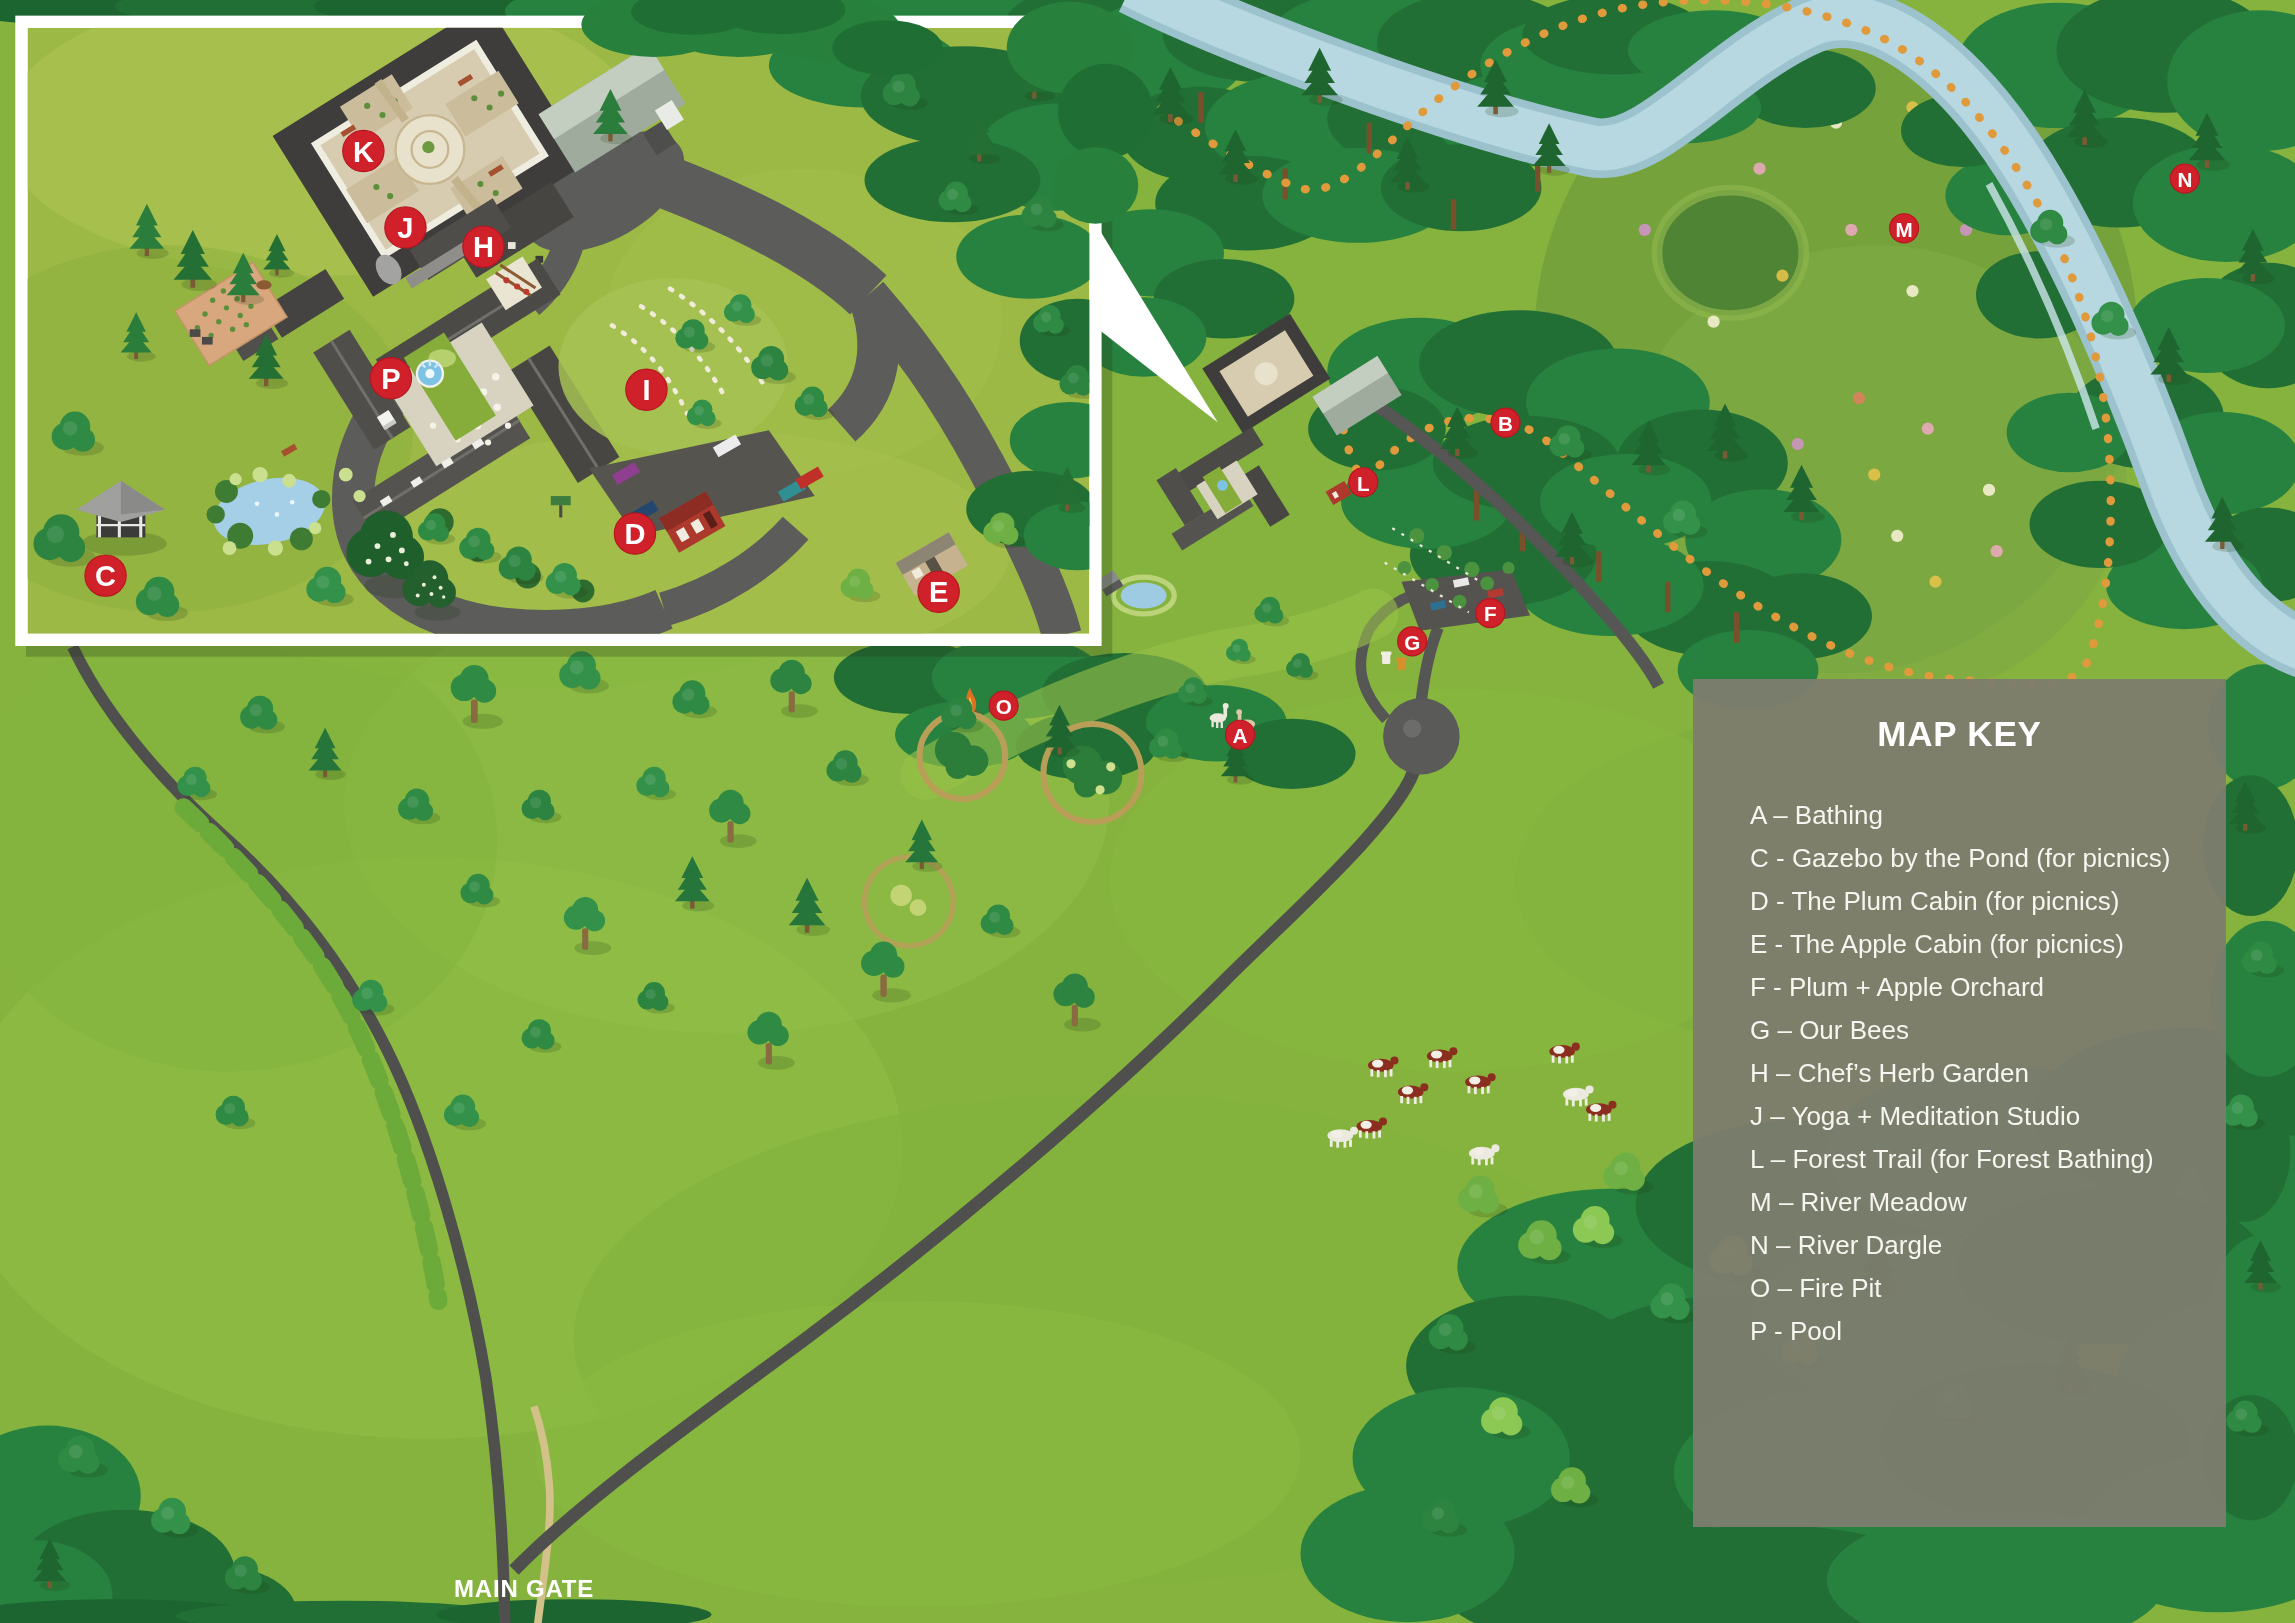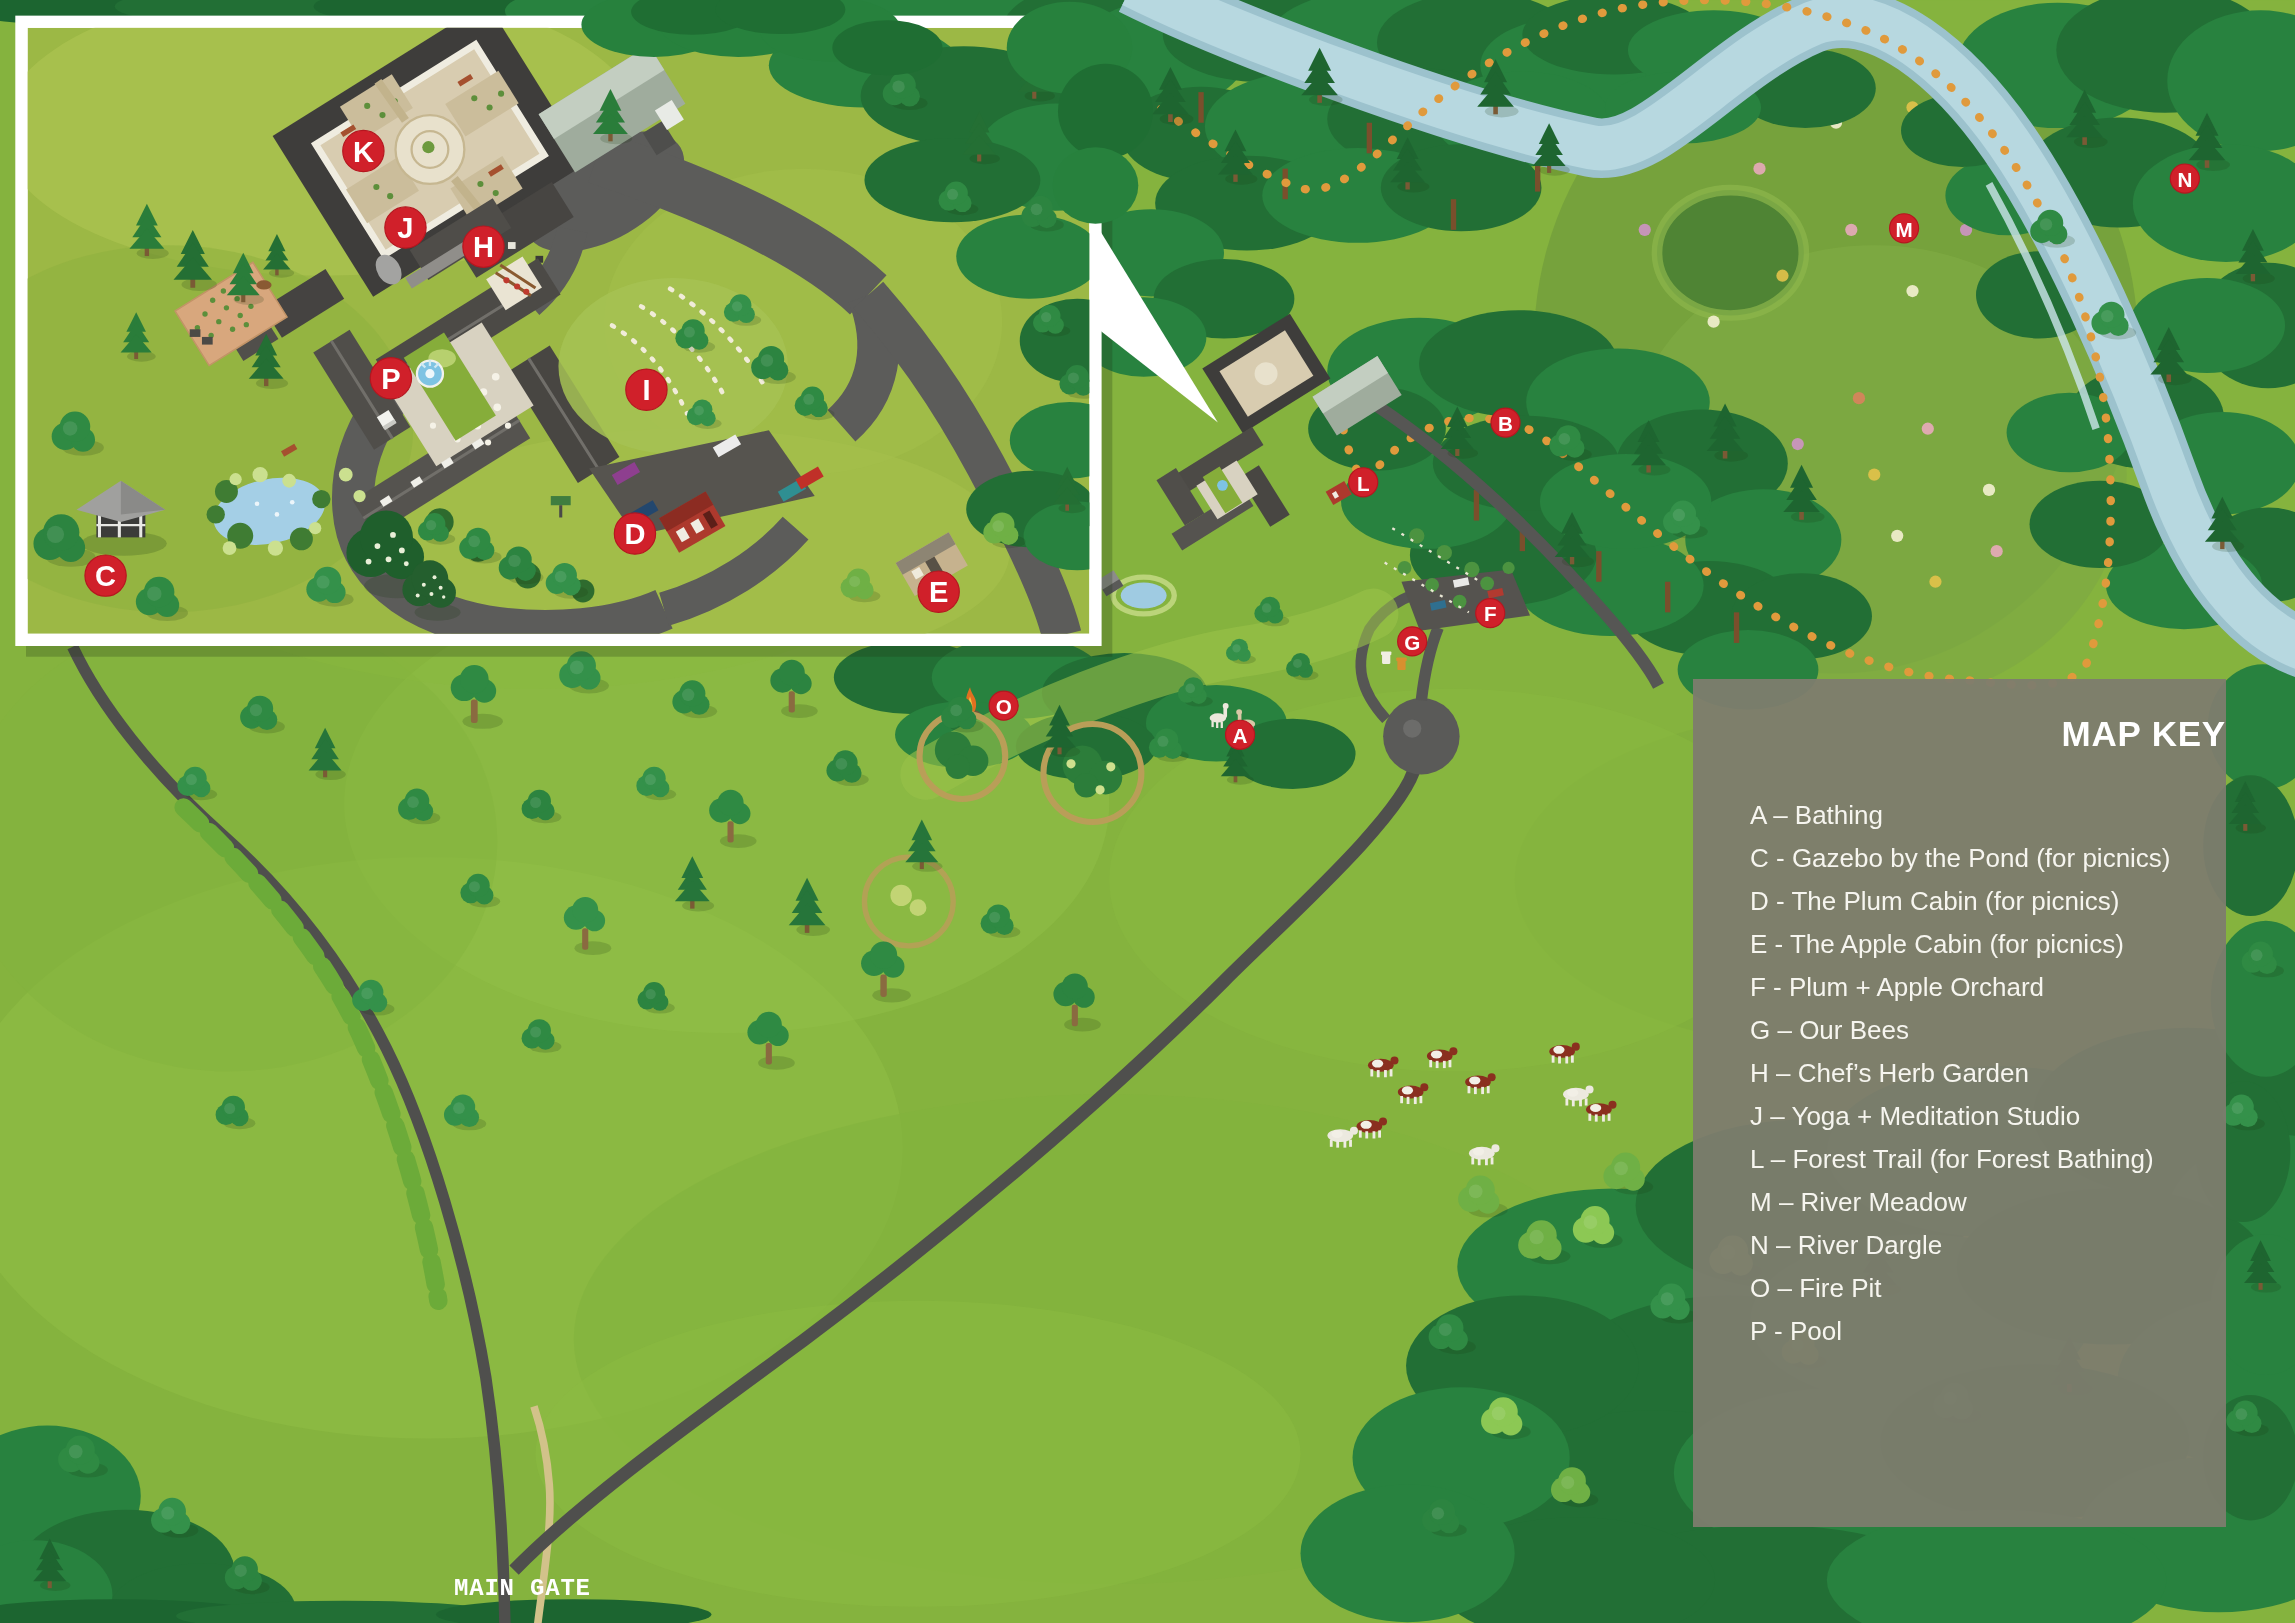--- a/index.html
+++ b/index.html
@@ -1,26 +1,26 @@
 <!DOCTYPE html>
 <html style="font-size:12.2px"><head>
 <meta charset="utf-8">
 <style>
   html,body{margin:0;padding:0;background:#6a9a34;}
   #stage{position:relative;width:2295px;height:1624px;overflow:hidden;
          font-family:"Liberation Sans",sans-serif;background:#85b33e;}
   #map-svg{position:absolute;left:0;top:0;}
   .key-panel{position:absolute;left:1693px;top:679px;width:533px;height:848px;
              background:rgba(125,124,110,0.95);box-sizing:border-box;}
-  .key-title{margin-top:35px;text-align:right;font-size:35px;font-weight:bold;
+  .key-title{margin-top:35px;text-align:center;font-size:35px;font-weight:bold;
              color:#ffffff;letter-spacing:0.8px;}
   .key-list{margin-top:40px;margin-left:57px;margin-right:23px;}
   .key-item{font-size:26px;line-height:43px;color:#f6f5ef;white-space:nowrap;}
   .main-gate{position:absolute;left:454px;top:1575px;width:199px;text-align:left;
-             font-size:24px;font-weight:bold;color:#ffffff;letter-spacing:0.8px;font-family:Liberation Mono, monospace;}
+             font-size:24px;font-weight:bold;color:#ffffff;letter-spacing:0.8px;}
 </style>
 </head>
 <body>
 
 <div id="stage">
 <svg id="map-svg" width="2295" height="1624" viewBox="0 0 3000 2122">
   <defs>
     <g id="t-r">
           <ellipse cx="10" cy="16" rx="26" ry="10" fill="rgba(25,55,15,0.18)"></ellipse>
       <circle cx="-12" cy="2" r="17"></circle>

